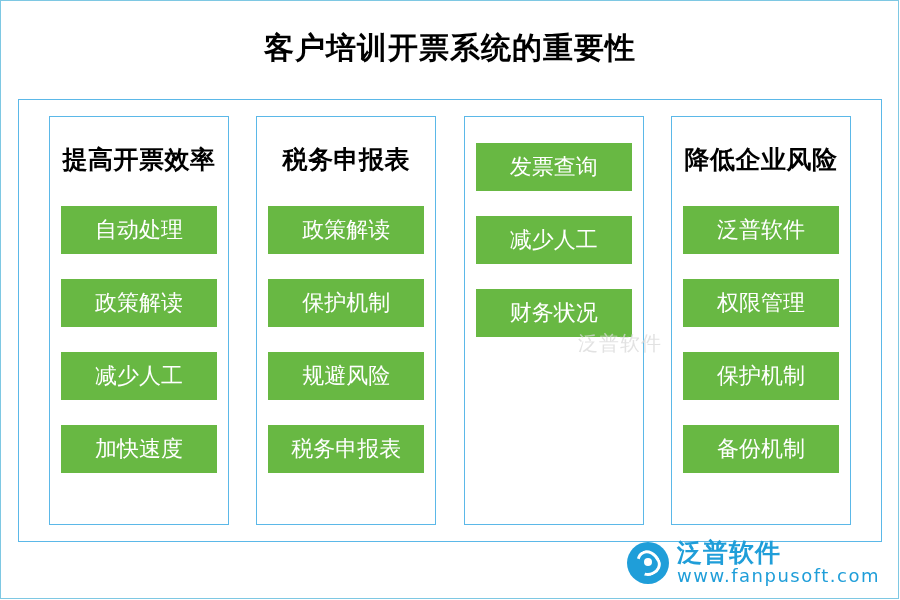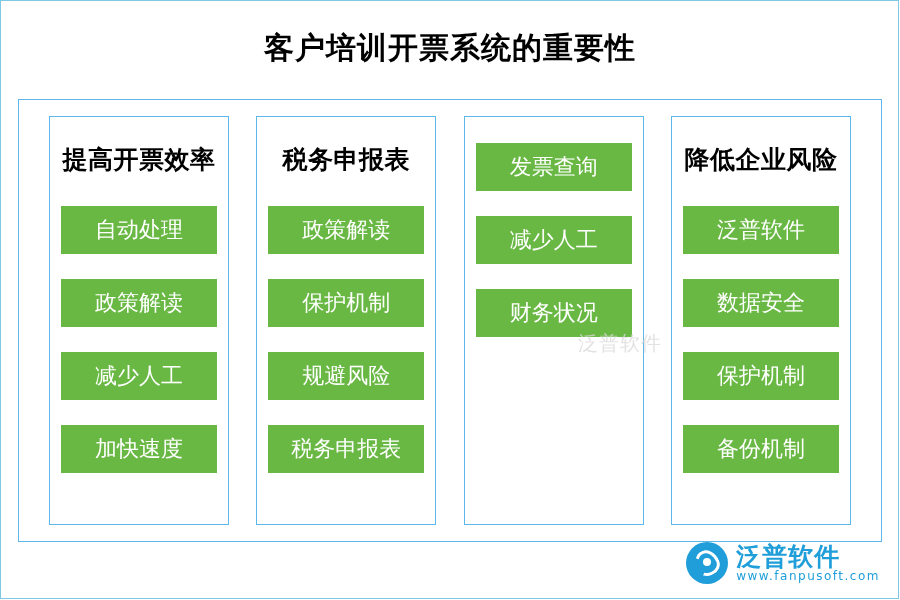--- a/index.html
+++ b/index.html
@@ -147,21 +147,21 @@
     line-height: 1.05;
   }
   .logo-cn {
     font-size: 25px;
     font-weight: bold;
     color: #1f9ed9;
     font-family: "DejaVu Serif", serif;
     letter-spacing: 1px;
   }
   .logo-en {
-    font-size: 12px;
+    font-size: 18px;
     color: #1f9ed9;
     font-family: "DejaVu Sans", sans-serif;
     letter-spacing: 1.5px;
   }
 </style>
 </head>
 <body>
 
 <div class="page-border"></div>
 
@@ -188,21 +188,21 @@
 
     <div class="column">
       <div class="item">发票查询</div>
       <div class="item">减少人工</div>
       <div class="item">财务状况</div>
     </div>
 
     <div class="column">
       <div class="column-title">降低企业风险</div>
       <div class="item">泛普软件</div>
-      <div class="item">数据安全</div>
+      <div class="item">权限管理</div>
       <div class="item">保护机制</div>
       <div class="item">备份机制</div>
     </div>
 
   </div>
 </div>
 
 <div class="watermark-center">泛普软件</div>
 
 <div class="logo">

